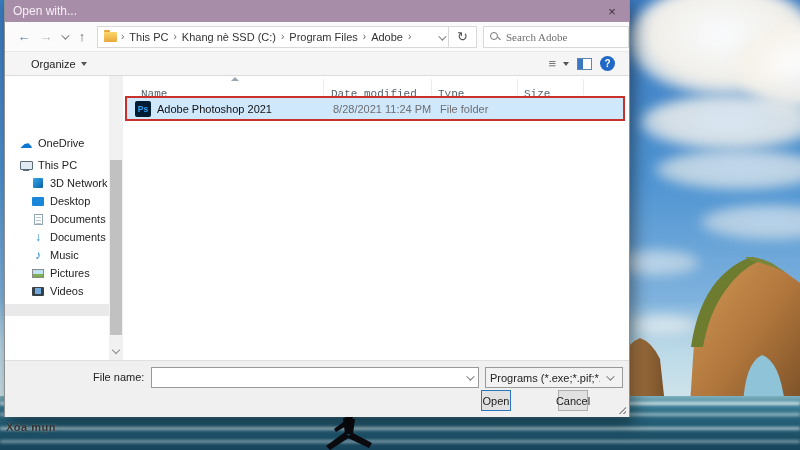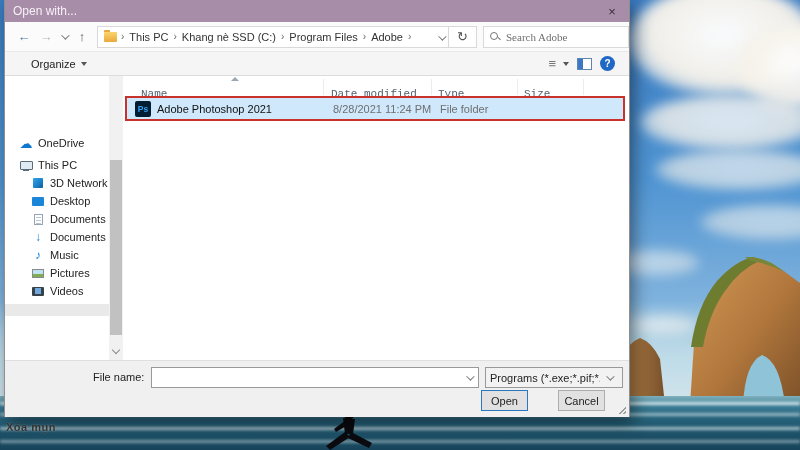--- a/index.html
+++ b/index.html
@@ -129,21 +129,21 @@
             border-top:1px solid #dfdfdf; }
   .fn-label { position:absolute; left:88px; top:10px; color:#222;text-align:center; }
   .fn-combo { position:absolute; left:146px; top:6px; width:328px; height:21px; background:#fff;
               border:1px solid #999; display:flex; align-items:center; }
   .fn-combo input { flex:1; border:none; outline:none; height:100%; padding:0 5px;
                     font-family:"Liberation Sans",sans-serif; font-size:11px; background:transparent; }
   .combo-chev { width:18px; display:flex; align-items:center; justify-content:center; }
   .type-select { position:absolute; left:480px; top:6px; width:138px; height:21px; background:#f2f2f2;
                  border:1px solid #999; display:flex; align-items:center; padding:0 4px; overflow:hidden; }
   .type-select .val { flex:1; white-space:nowrap; overflow:hidden; color:#222; }
-  .btn { position:absolute; top:29px; height:21px; width:47px; background:#e1e1e1;
+  .btn { position:absolute; top:29px; height:21px; width:30px; background:#e1e1e1;
          border:1px solid #adadad; display:flex; align-items:center; justify-content:center; color:#222; }
   .btn-open { left:476px; border:1.5px solid #2a77bd; }
   .btn-cancel { left:553px; }
   .grip { position:absolute; right:3px; bottom:3px; width:10px; height:10px;
           background:
             linear-gradient(135deg, transparent 0 62%, #9a9a9a 62% 72%, transparent 72% 80%, #9a9a9a 80% 90%, transparent 90%);
   }
   .fol-ic { width:13px; height:10px; background:linear-gradient(180deg,#fbd66a,#e9a83d);
             border-radius:1px; position:relative; margin:0 2px; flex:0 0 auto; }
   .fol-ic::before { content:""; position:absolute; left:0; top:-2px; width:6px; height:2px;

